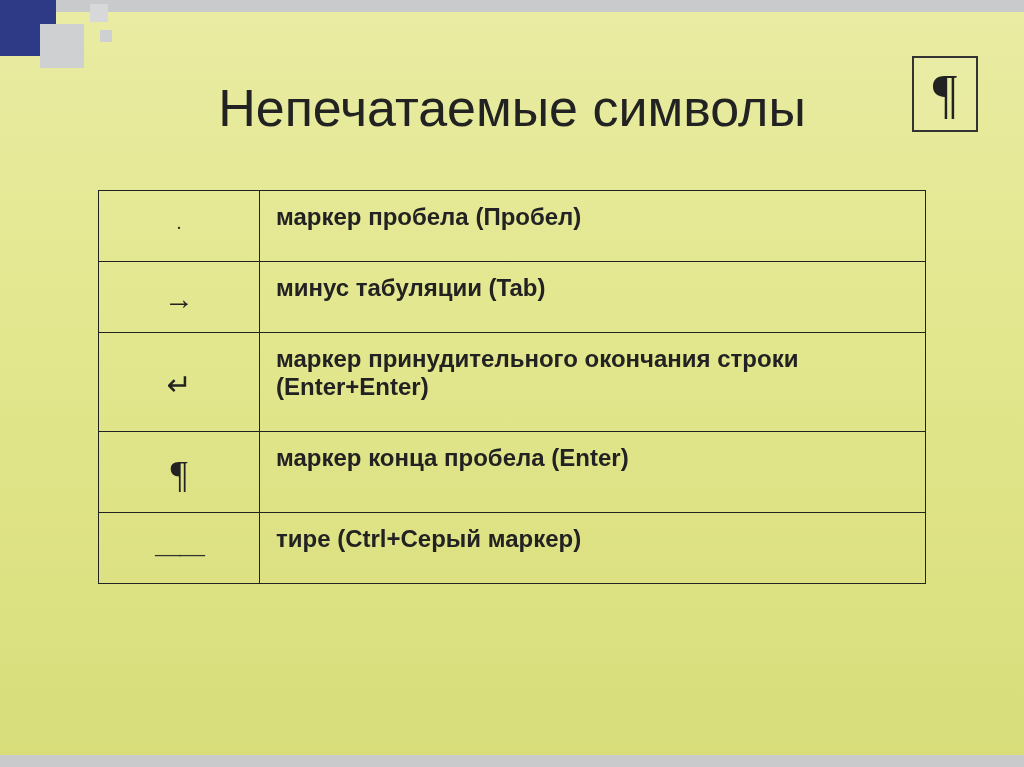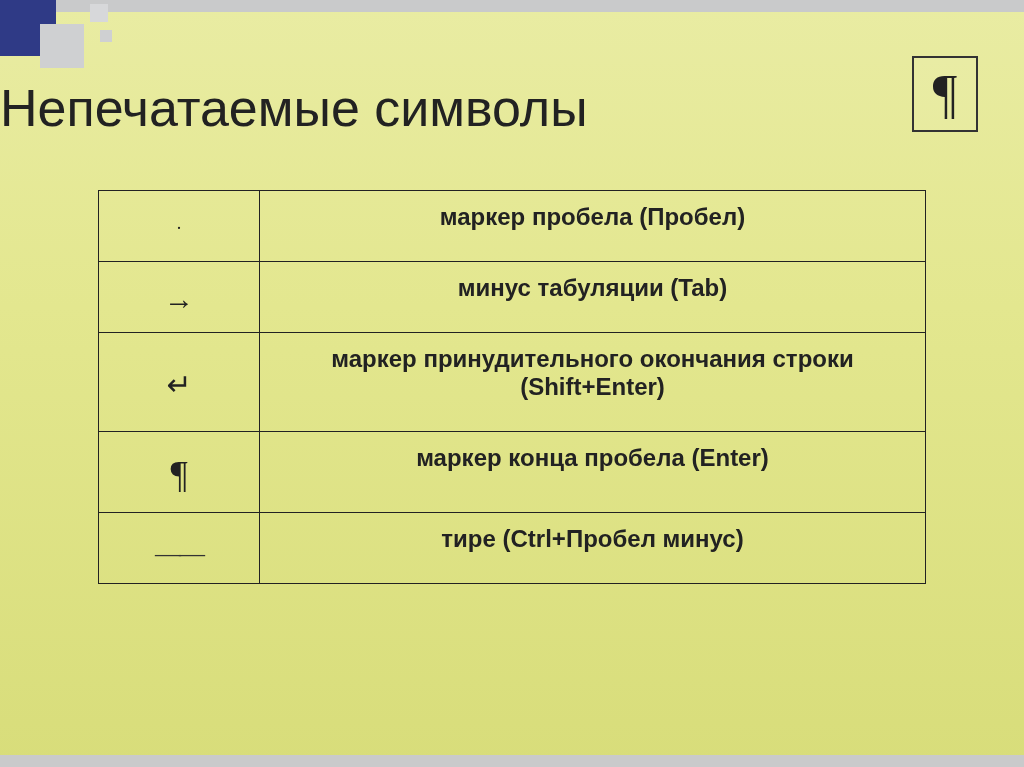--- a/index.html
+++ b/index.html
@@ -44,21 +44,21 @@
     position: absolute;
     left: 0; right: 0;
     height: 12px;
     background: #c9cacb;
   }
 
   .title {
     position: absolute;
     top: 78px;
     left: 0; right: 0;
-    text-align: left;
+    text-align: center;
     font-size: 52px;
     color: #222;
     font-weight: 400;
   }
   .pilc-frame {
     position: absolute;
     top: 56px;
     right: 46px;
     width: 62px;
     height: 72px;
@@ -103,21 +103,20 @@
     font-size: 26px;
     vertical-align: bottom;
     color: #333;
     padding-bottom: 14px;
     letter-spacing: -2px;
   }
   .tbl td.desc {
     font-size: 24px;
     font-weight: 700;
     color: #222;
-    text-align: center;
   }
   .circ-ring {
     display: inline-block;
     width: 15px; height: 15px;
     border: 2.5px solid #222;
     border-radius: 50%;
     position: relative;
   }
   .circ-ring::after {
     content: "";
@@ -147,27 +146,27 @@
       <tr>
         <td class="sym small-dot">·</td>
         <td class="desc">маркер пробела (Пробел)</td>
       </tr>
       <tr>
         <td class="sym arrow">→</td>
         <td class="desc">минус табуляции (Tab)</td>
       </tr>
       <tr>
         <td class="sym ret">↵</td>
-        <td class="desc">маркер принудительного окончания строки (Shift+Enter)</td>
+        <td class="desc">маркер принудительного окончания строки (Enter+Enter)</td>
       </tr>
       <tr>
         <td class="sym pil">¶</td>
         <td class="desc">маркер конца пробела (Enter)</td>
       </tr>
       <tr>
         <td class="sym dash">——</td>
-        <td class="desc">тире (Ctrl+Пробел минус)</td>
+        <td class="desc">тире (Ctrl+Серый маркер)</td>
       </tr>
     </tbody>
   </table>
 
   <div class="gray-strip" style="bottom:0"></div>
 </div>
 
 </body></html>

